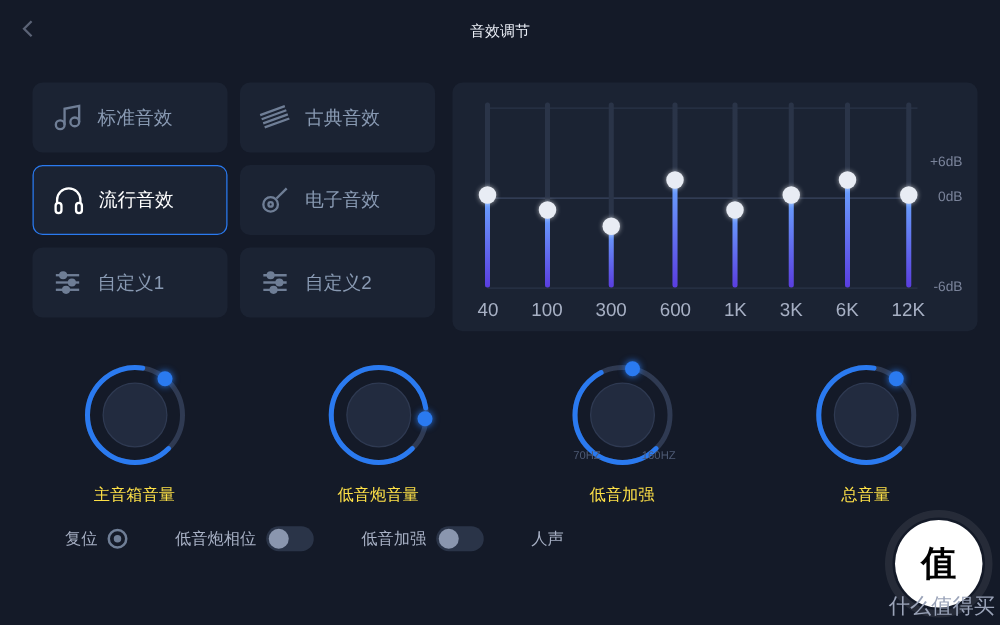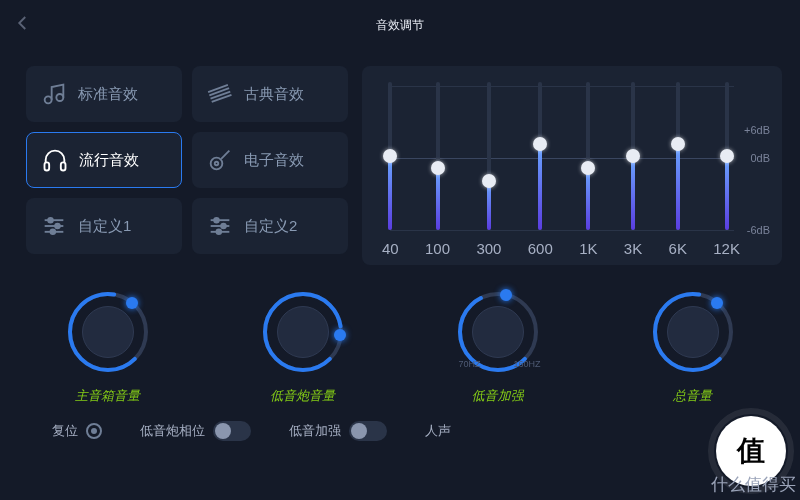--- a/index.html
+++ b/index.html
@@ -51,21 +51,21 @@
   .freq { font-size:15px; color:#a7b0c4; margin-top:10px; }
 
   .knobs-row { display:flex; justify-content:space-around; padding:14px 10px 0 10px; }
   .knob-col { display:flex; flex-direction:column; align-items:center; gap:10px; }
   .knob { width:90px; height:90px; position:relative;text-align:center; }
   .knob svg { width:90px; height:90px; transform:rotate(-90deg); }
   .knob circle.track { stroke:#2f3a52; stroke-width:4; fill:none; }
   .knob circle.arc { stroke:#2a7af0; stroke-width:4; fill:none; stroke-linecap:round; }
   .knob .center { position:absolute; left:50%; top:50%; width:52px; height:52px; border-radius:50%; background:#222b3f; transform:translate(-50%,-50%); border:1px solid #2f3a52; }
   .knob .dot { position:absolute; width:12px; height:12px; border-radius:50%; background:#2a7af0; box-shadow:0 0 6px #2a7af0; }
-  .knob-label { font-size:13px; color:#84cc16;font-style:italic; }
+  .knob-label { font-size:13px; color:#fde047; }
   .knob-hint { position:absolute; font-size:9px; color:#4e5a74; }
 
   .bottom-row { display:flex; align-items:center; gap:38px; padding:16px 0 0 52px; font-size:13px; color:#a7b0c4; }
   .toggle-item { display:flex; align-items:center; gap:8px; }
   .toggle {
     width:38px; height:20px; border-radius:10px; background:#2a3448;
     position:relative; cursor:pointer;
   }
   .toggle .ball { width:16px; height:16px; border-radius:50%; background:#8a96ae; position:absolute; top:2px; left:2px; }
   .radio { width:16px; height:16px; border-radius:50%; border:2px solid #6f7e96; display:inline-block; position:relative; }

